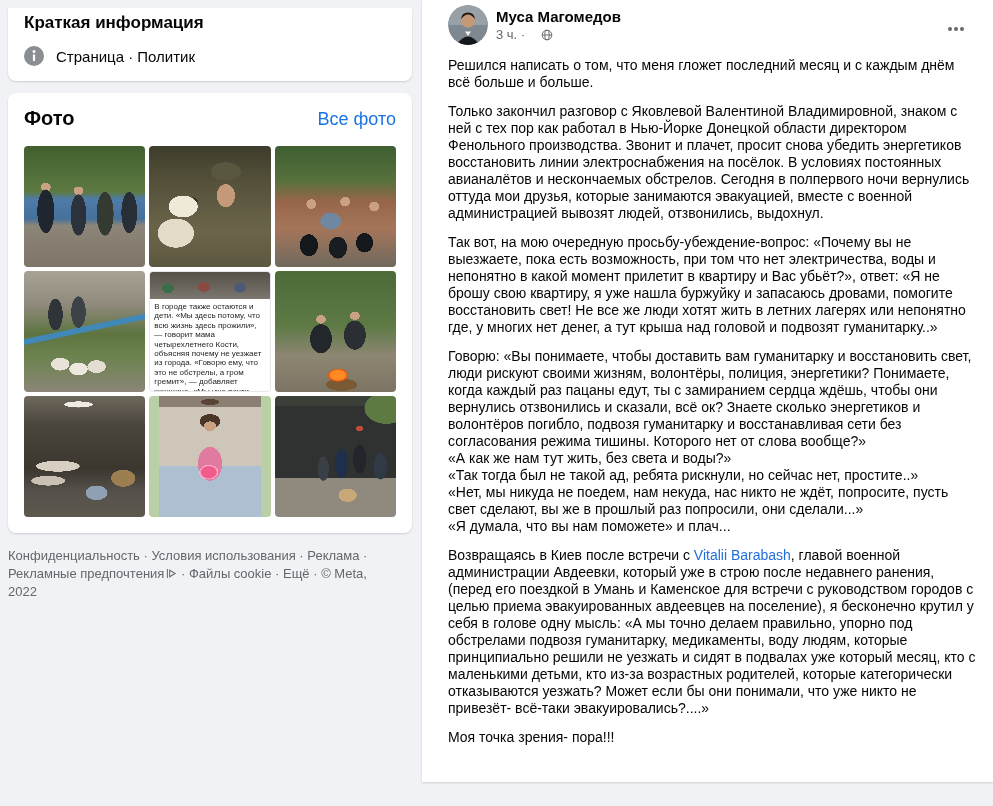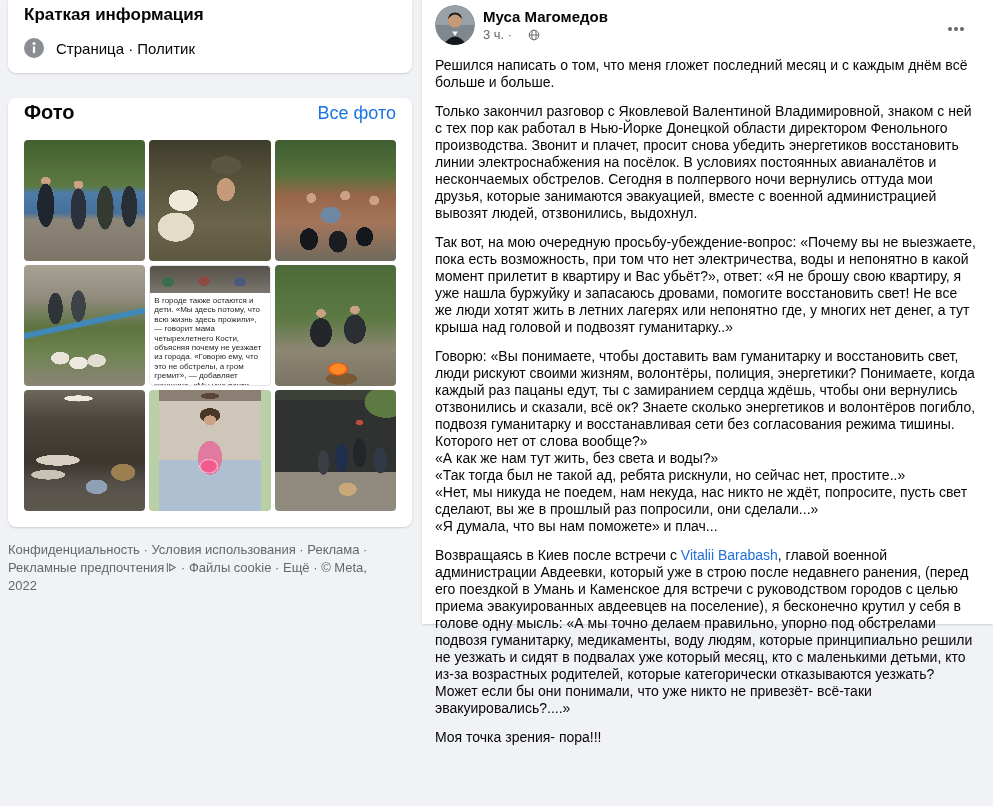--- a/index.html
+++ b/index.html
@@ -1,28 +1,28 @@
 <!DOCTYPE html>
 <html><head>
 <meta charset="utf-8">
 <style>
   * { box-sizing: border-box; }
   html,body { margin:0; padding:0; width:993px; height:806px; overflow:hidden;
     background:#f0f2f5; font-family:"Liberation Sans", sans-serif; }
   .page { position:relative; width:993px; height:806px; }
 
   
-  .left-col { position:absolute; left:8px; top:0; width:404px; }
+  .left-col { position:absolute; left:8px; top:8px; width:404px; }
   .card { background:#fff; border-radius:8px; box-shadow:0 1px 2px rgba(0,0,0,.15); }
   .intro-card { border-radius:0 0 8px 8px; padding:5px 16px 15px; }
   .intro-title { font-size:17px; font-weight:700; color:#050505; margin:0 0 13px; }
   .intro-row { display:flex; align-items:center; gap:12px; font-size:15px; color:#050505; }
   .intro-row svg { flex:none; display:block; }
 
-  .photos-card { margin-top:25px; padding:1px 16px 16px; }
+  .photos-card { margin-top:12px; padding:12px 16px 16px; }
   .photos-head { display:flex; justify-content:space-between; align-items:baseline; margin:2px 0 16px; }
   .photos-title { font-size:20px; font-weight:700; color:#050505; margin:0; }
   .see-all { font-size:18px; color:#1b74e4; cursor:pointer; text-decoration:none; }
   .photo-grid { display:grid; grid-template-columns:repeat(3,1fr); gap:4px; }
   .ph { height:121px; border-radius:4px; overflow:hidden; position:relative; cursor:pointer; }
 
   .t1{background:
     radial-gradient(14px 36px at 18% 54%,#20262f 60%,transparent 61%),
     radial-gradient(13px 34px at 45% 57%,#2b323c 60%,transparent 61%),
     radial-gradient(14px 36px at 67% 56%,#333a32 60%,transparent 61%),
@@ -94,22 +94,22 @@
     radial-gradient(10px 8px at 75% 58%,#4a5a78 60%,transparent 61%),
     linear-gradient(180deg,#56524a,#6b675f 60%,#7b776e);}
   .cap-text { font-size:8px; line-height:9.4px; color:#1c1e21; padding:3px 4px 0; }
 
   .fb-footer { margin-top:14px; width:372px; font-size:13px; line-height:18px; color:#65676b; }
   .flink { cursor:pointer; }
   .flink::after { content:" · "; }
   .fb-footer svg { vertical-align:-1px; margin-left:2px; }
 
   
-  .post-card { position:absolute; left:422px; top:0; width:571px; height:624px;
-    background:#fff; box-shadow:0 1px 2px rgba(0,0,0,.15); padding:5px 15px 0 13px; }
+  .post-card { position:absolute; left:422px; top:0; width:571px; height:782px;
+    background:#fff; box-shadow:0 1px 2px rgba(0,0,0,.15); padding:5px 15px 0 26px; }
   .post-header { position:relative; display:flex; align-items:center; gap:8px; margin-bottom:7px; }
   .avatar { width:40px; height:40px; border-radius:50%; overflow:hidden; flex:none; cursor:pointer; }
   .author { font-size:15px; font-weight:700; color:#050505; line-height:19px; cursor:pointer; }
   .meta { font-size:13px; color:#65676b; line-height:17px; display:flex; align-items:center;gap:12px; }
   .meta .time::after { content:" · "; white-space:pre; }
   .more-btn { position:absolute; right:10px; top:12px; cursor:pointer; padding:2px; }
 
   .post-body { font-size:14px; line-height:17px; color:#050505; }
   .para { margin:12px 0 9px; }
   .post-link { color:#216fdb; cursor:pointer; }

